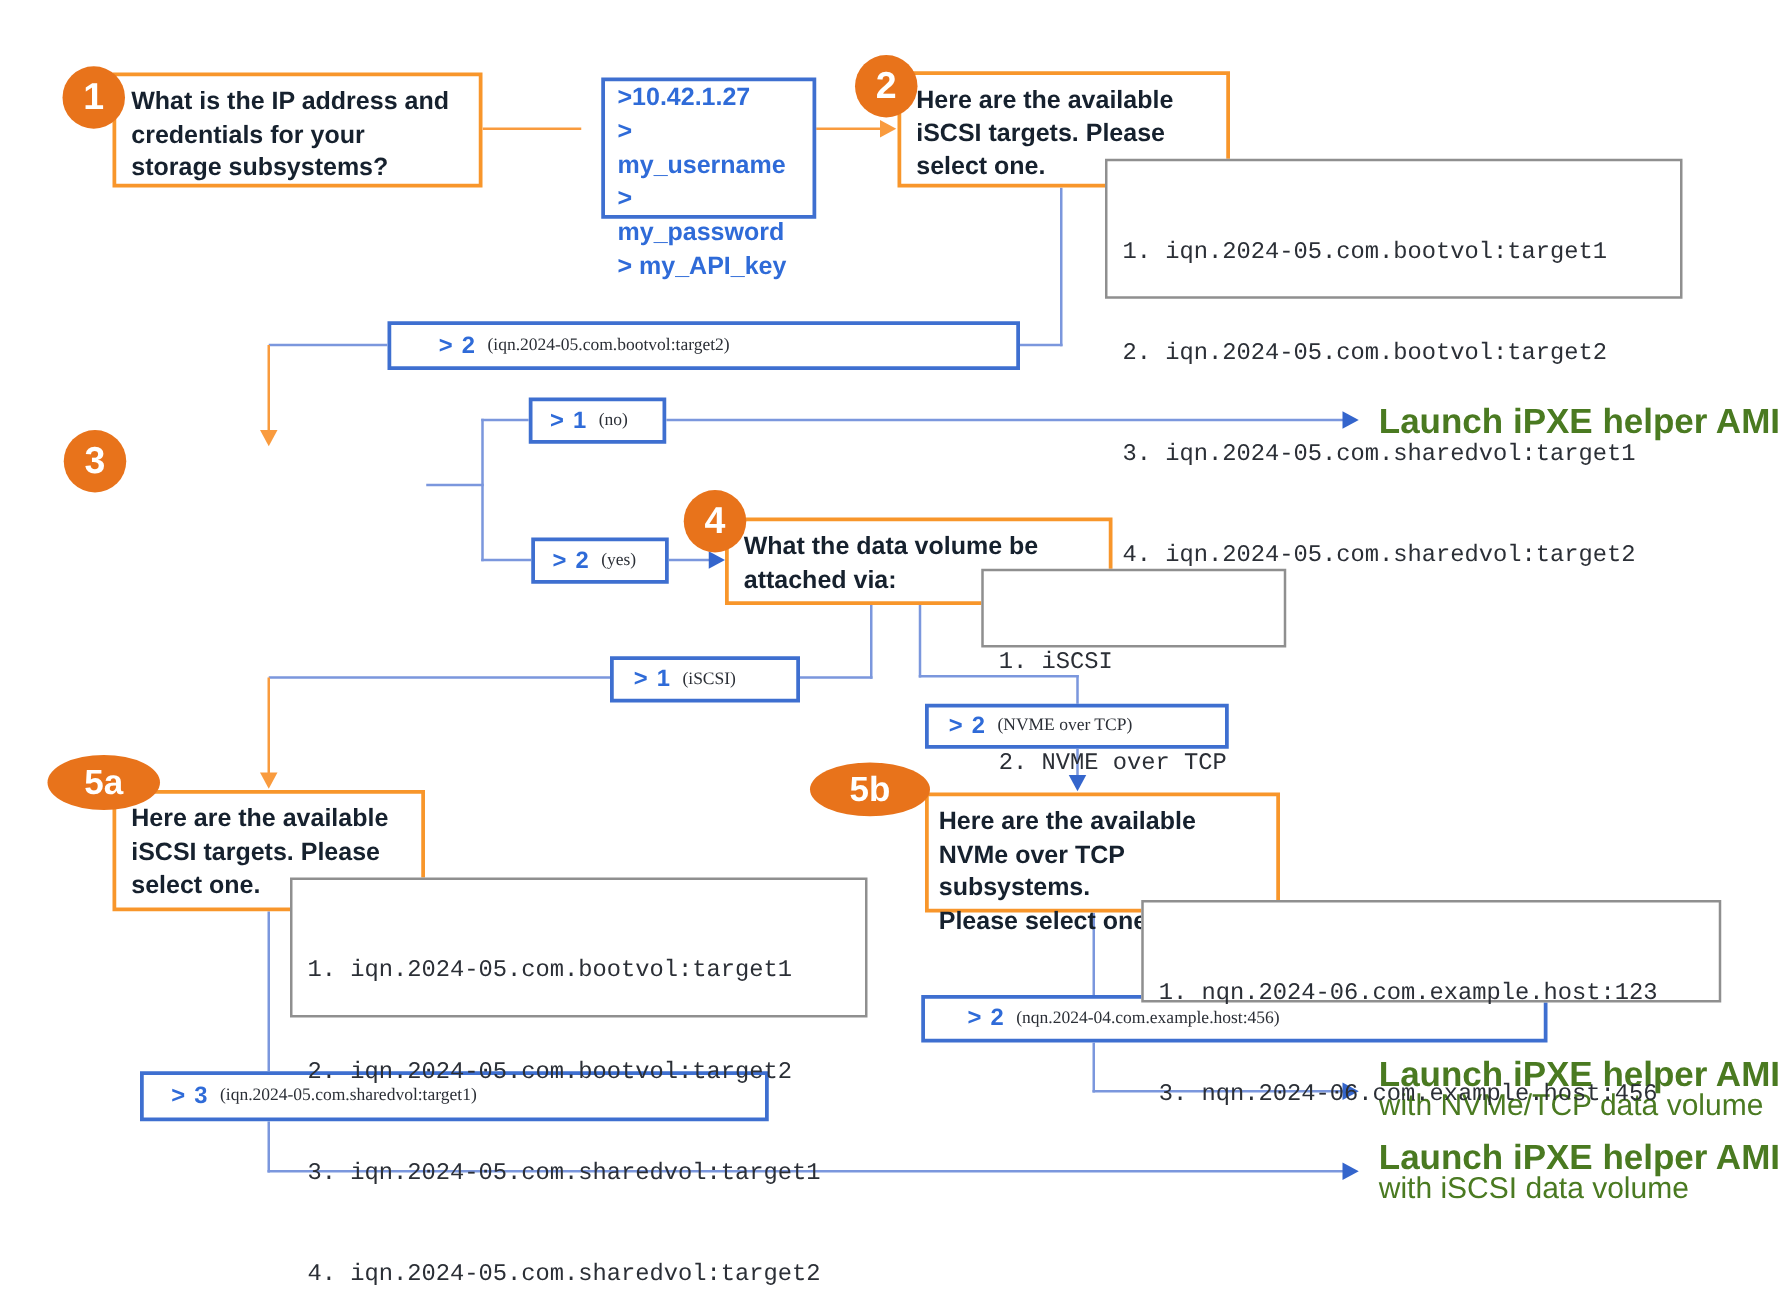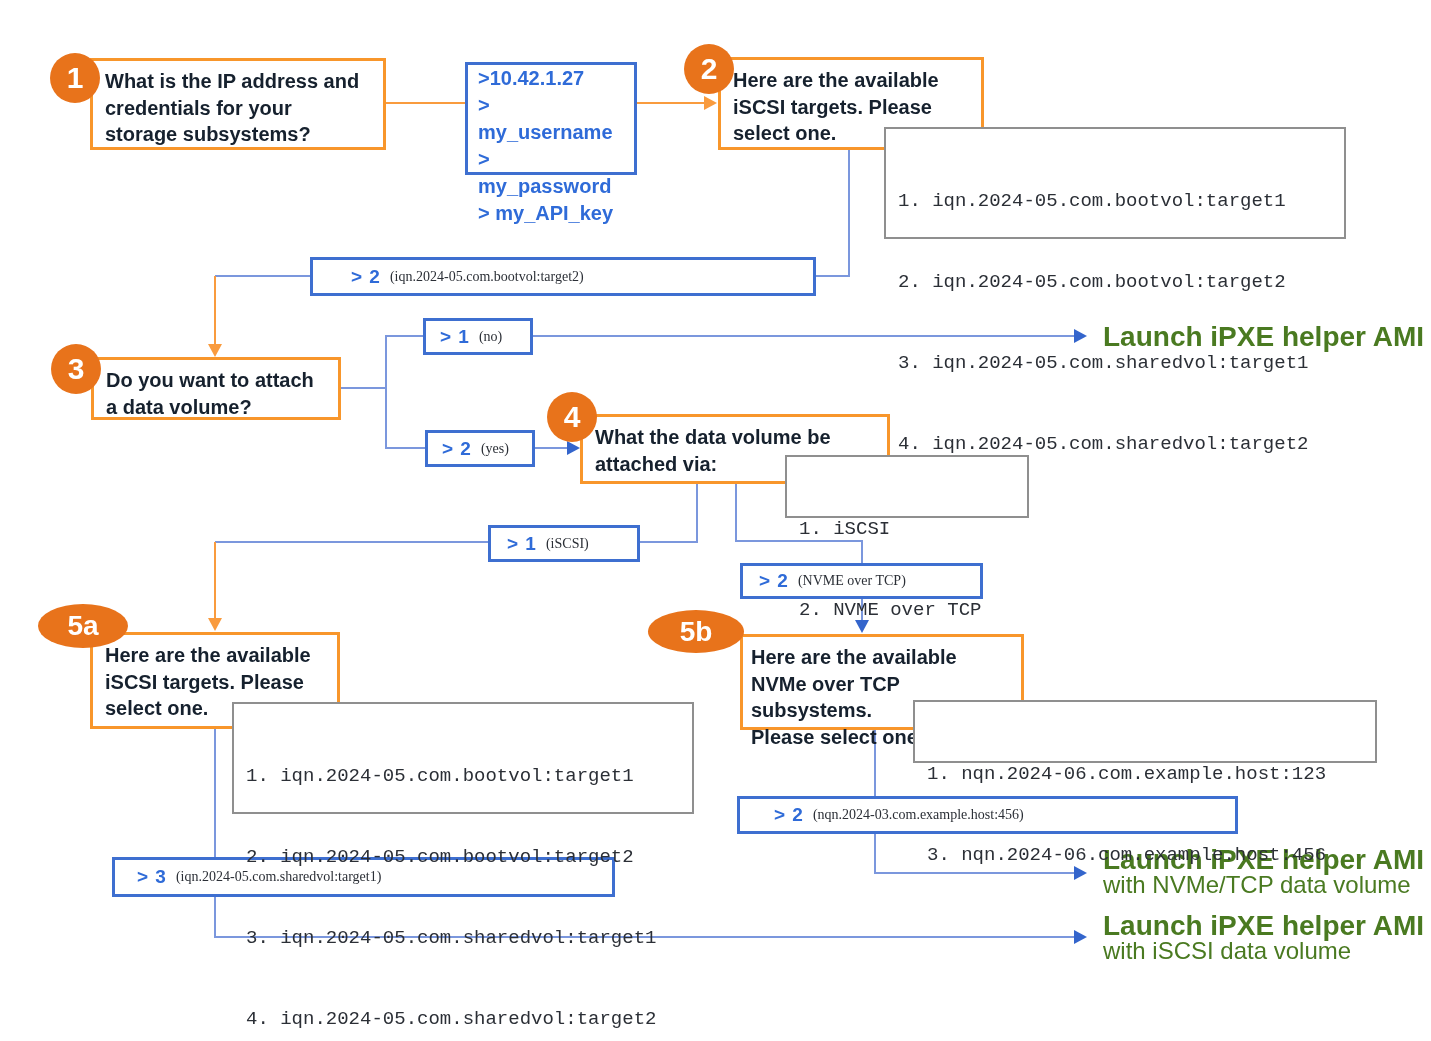--- a/index.html
+++ b/index.html
@@ -34,21 +34,21 @@
   }
   .bluebox{
     position:absolute;background:#fff;border:3px solid var(--blue-border);z-index:3;
     display:flex;align-items:center;box-sizing:border-box;padding:0 10px 0 26px;
   }
   .prefix{color:var(--blue-text);font-weight:700;font-size:19px;letter-spacing:1px;}
   .detail{font-family:Liberation Serif, serif;font-size:14px;color:var(--mono-dark);margin-left:9px;white-space:pre;}
   .credbox{
     position:absolute;background:#fff;border:3px solid var(--blue-border);z-index:3;
     box-sizing:border-box;display:flex;flex-direction:column;justify-content:space-between;
-    padding:0 10px;color:var(--blue-text);font-weight:700;font-size:20px;line-height:27px;
+    padding:0 10px;color:var(--blue-text);font-weight:700;font-size:20px;line-height:27px;margin-left:16px;
   }
   .graybox{
     position:absolute;background:#fff;border:2px solid var(--gray-border);z-index:4;
     box-sizing:border-box;font-family:"Liberation Mono",monospace;font-size:19px;
     line-height:27px;color:var(--mono-dark);padding:5px 12px;white-space:pre;
   }
   .outcome{position:absolute;z-index:2;color:var(--green);}
   .outcome .title{font-weight:700;font-size:28px;line-height:25px;}
   .outcome .sub{font-weight:400;font-size:24px;line-height:25px;}
   .h-line{position:absolute;height:2px;z-index:1;}
@@ -113,22 +113,20 @@
   <div class="v-line blue" style="left:214px;top:897px;height:41px;"></div>
   <div class="h-line blue" style="left:214px;top:936px;width:862px;"></div>
   <div class="arrow right blue" style="left:1074px;top:930px;"></div>
 
   <div class="qbox" style="left:90px;top:58px;width:296px;height:92px;">What is the IP address and
 credentials for your
 storage subsystems?</div>
   <div class="qbox" style="left:718px;top:57px;width:266px;height:93px;">Here are the available
 iSCSI targets. Please
 select one.</div>
-  <div class="qbox" style="left:91px;top:357px;width:250px;height:63px;">Do you want to attach
-a data volume?</div>
   <div class="qbox" style="left:580px;top:414px;width:310px;height:70px;">What the data volume be
 attached via:</div>
   <div class="qbox" style="left:90px;top:632px;width:250px;height:97px;">Here are the available
 iSCSI targets. Please
 select one.</div>
   <div class="qbox" style="left:740px;top:634px;width:284px;height:96px;padding:7px 8px;">Here are the available
 NVMe over TCP subsystems.
 Please select one.</div>
 
   <div class="credbox" style="left:465px;top:62px;width:172px;height:113px;">
@@ -150,21 +148,21 @@
     <div>2. NVME over TCP</div>
   </div>
 
   <div class="graybox" style="left:232px;top:702px;width:462px;height:112px;">
     <div>1. iqn.2024-05.com.bootvol:target1</div>
     <div>2. iqn.2024-05.com.bootvol:target2</div>
     <div>3. iqn.2024-05.com.sharedvol:target1</div>
     <div>4. iqn.2024-05.com.sharedvol:target2</div>
   </div>
 
-  <div class="graybox" style="left:913px;top:700px;width:464px;height:63px;">
+  <div class="graybox" style="left:913px;top:720px;width:464px;height:82px;">
     <div>1. nqn.2024-06.com.example.host:123</div>
     <div>3. nqn.2024-06.com.example.host:456</div>
   </div>
 
   <div class="bluebox" style="left:310px;top:257px;width:506px;height:39px;padding-left:38px;">
     <span class="prefix">&gt; 2</span>
     <span class="detail">(iqn.2024-05.com.bootvol:target2)</span>
   </div>
 
   <div class="bluebox" style="left:423px;top:318px;width:110px;height:37px;padding-left:14px;">
@@ -182,21 +180,21 @@
     <span class="detail">(iSCSI)</span>
   </div>
 
   <div class="bluebox" style="left:740px;top:563px;width:243px;height:36px;padding-left:16px;">
     <span class="prefix">&gt; 2</span>
     <span class="detail">(NVME over TCP)</span>
   </div>
 
   <div class="bluebox" style="left:737px;top:796px;width:501px;height:38px;padding-left:34px;">
     <span class="prefix">&gt; 2</span>
-    <span class="detail">(nqn.2024-03.com.example.host:456)</span>
+    <span class="detail">(nqn.2024-04.com.example.host:456)</span>
   </div>
 
   <div class="bluebox" style="left:112px;top:857px;width:503px;height:40px;padding-left:22px;">
     <span class="prefix">&gt; 3</span>
     <span class="detail">(iqn.2024-05.com.sharedvol:target1)</span>
   </div>
 
   <div class="outcome" style="left:1103px;top:324px;">
     <div class="title">Launch iPXE helper AMI</div>
   </div>

